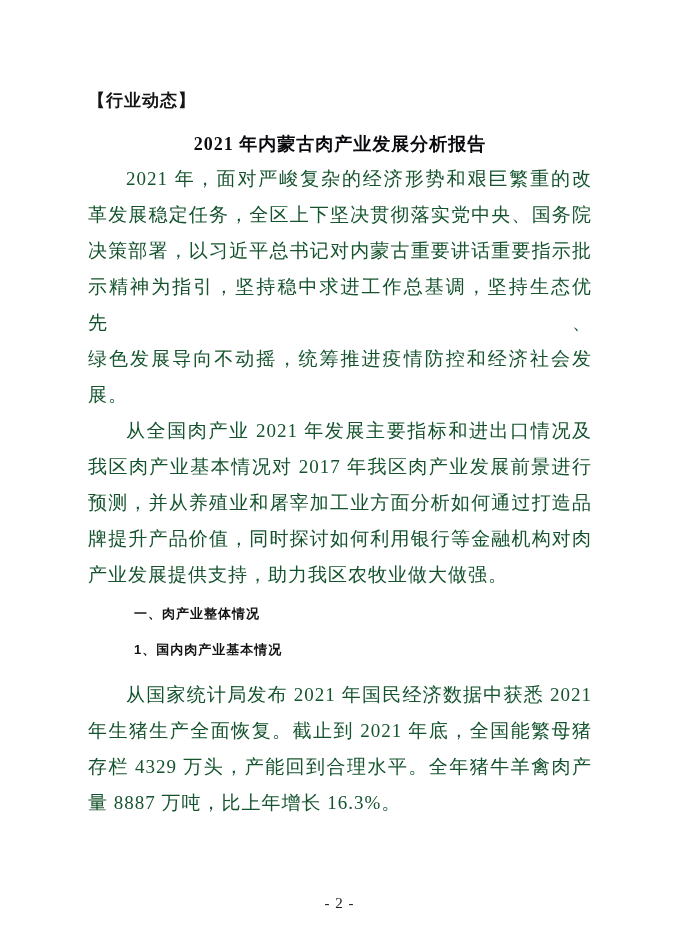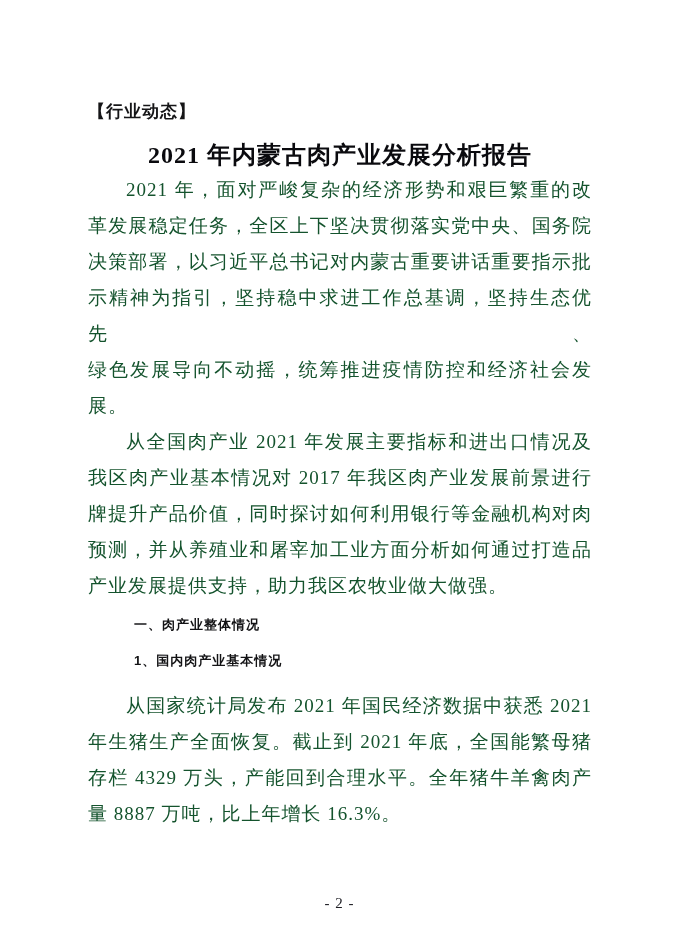--- a/index.html
+++ b/index.html
@@ -12,35 +12,35 @@
     width: 679px;
     height: 927px;
     background: #ffffff;
     overflow: hidden;
     font-family: "Liberation Serif", "DejaVu Serif", serif;
     color: #222228;
   }
   .content {
     position: absolute;
     left: 88px;
-    top: 16px;
+    top: 5px;
     width: 504px;
   }
   .section-tag {
     margin-top: 84px;
     font-family: "Liberation Sans", "DejaVu Sans", sans-serif;
     font-weight: bold;
     font-size: 17px;
     line-height: 24px;
     color: #151517;
     letter-spacing: 1px;
   }
   .doc-title {
     margin-top: 14px;
-    font-size: 24px;
+    font-size: 18px;
     font-weight: bold;
     line-height: 34px;
     text-align: center;
     color: #0a0a0e;
     letter-spacing: 1px;
     white-space: nowrap;
   }
   .para {
     margin: 0;
   }
@@ -108,22 +108,22 @@
       <div class="line">革发展稳定任务，全区上下坚决贯彻落实党中央、国务院</div>
       <div class="line">决策部署，以习近平总书记对内蒙古重要讲话重要指示批</div>
       <div class="line">示精神为指引，坚持稳中求进工作总基调，坚持生态优先、</div>
       <div class="line">绿色发展导向不动摇，统筹推进疫情防控和经济社会发</div>
       <div class="line last">展。</div>
     </div>
 
     <div class="para">
       <div class="line first">从全国肉产业 2021 年发展主要指标和进出口情况及</div>
       <div class="line">我区肉产业基本情况对 2017 年我区肉产业发展前景进行</div>
+      <div class="line">预测，并从养殖业和屠宰加工业方面分析如何通过打造品</div>
       <div class="line">牌提升产品价值，同时探讨如何利用银行等金融机构对肉</div>
-      <div class="line">预测，并从养殖业和屠宰加工业方面分析如何通过打造品</div>
       <div class="line last">产业发展提供支持，助力我区农牧业做大做强。</div>
     </div>
 
     <div class="heading h-level-1">一、肉产业整体情况</div>
     <div class="heading h-level-2">1、国内肉产业基本情况</div>
 
     <div class="para after-headings">
       <div class="line first">从国家统计局发布 2021 年国民经济数据中获悉 2021</div>
       <div class="line">年生猪生产全面恢复。截止到 2021 年底，全国能繁母猪</div>
       <div class="line">存栏 4329 万头，产能回到合理水平。全年猪牛羊禽肉产</div>

